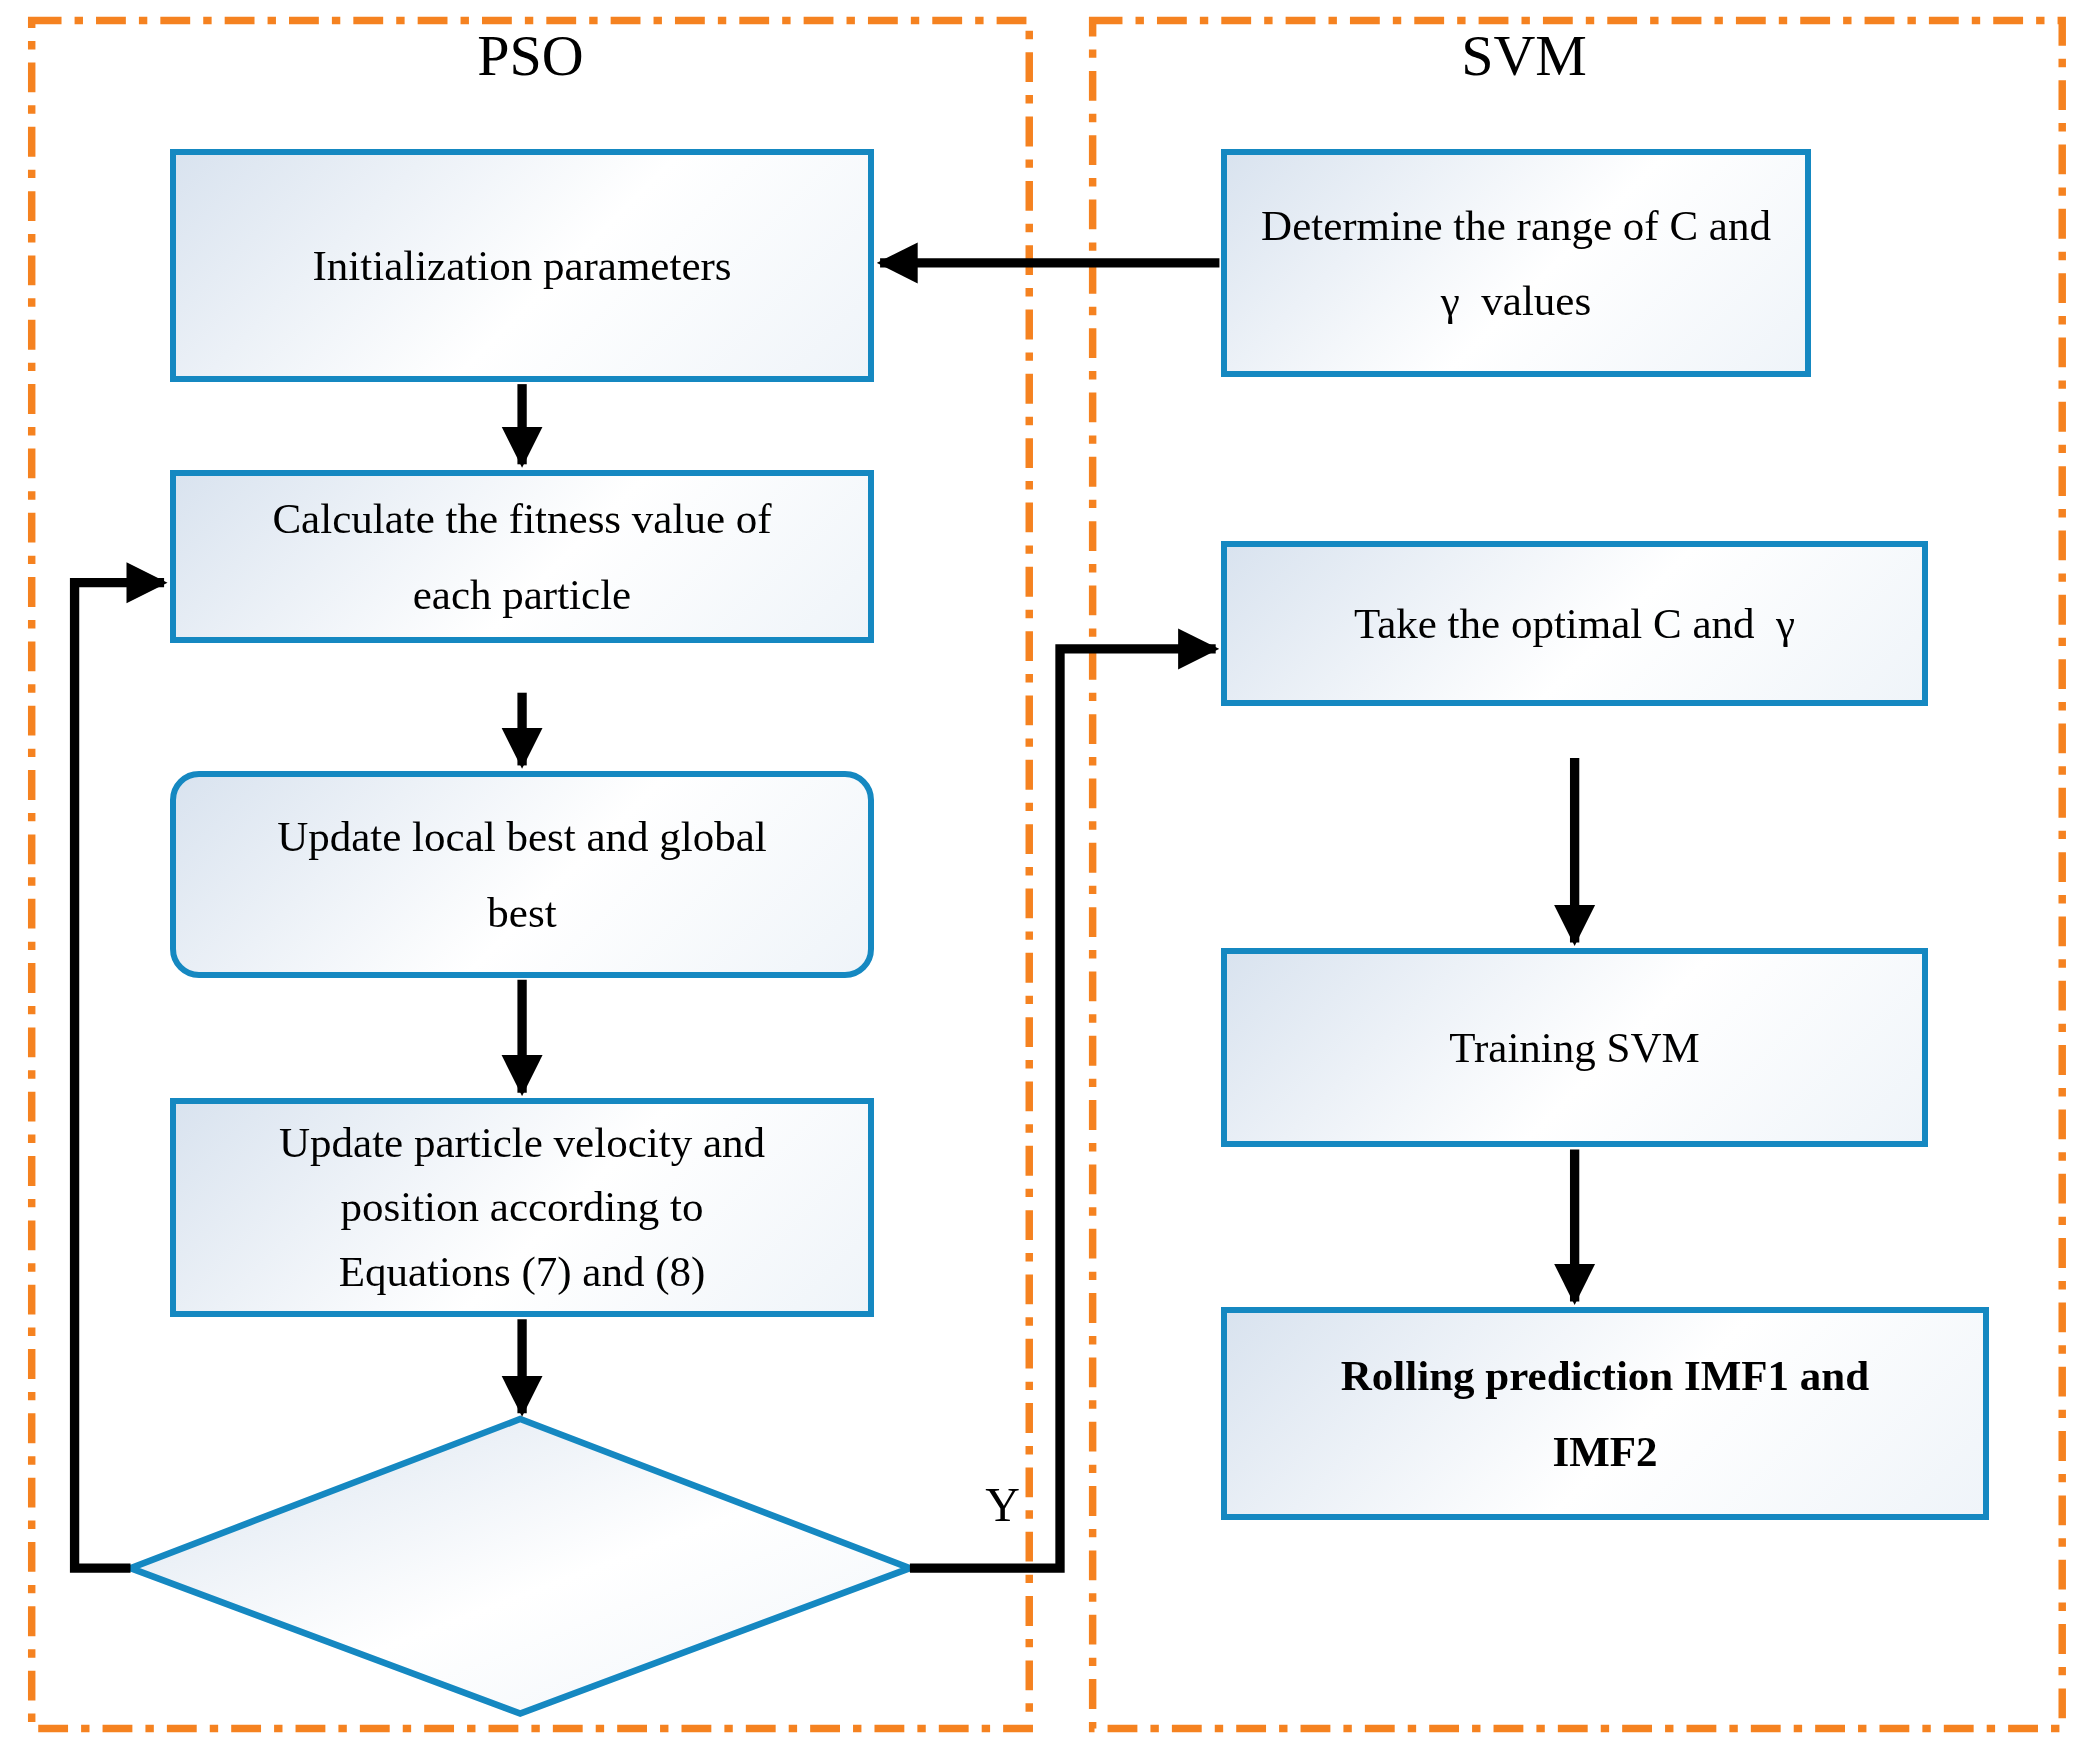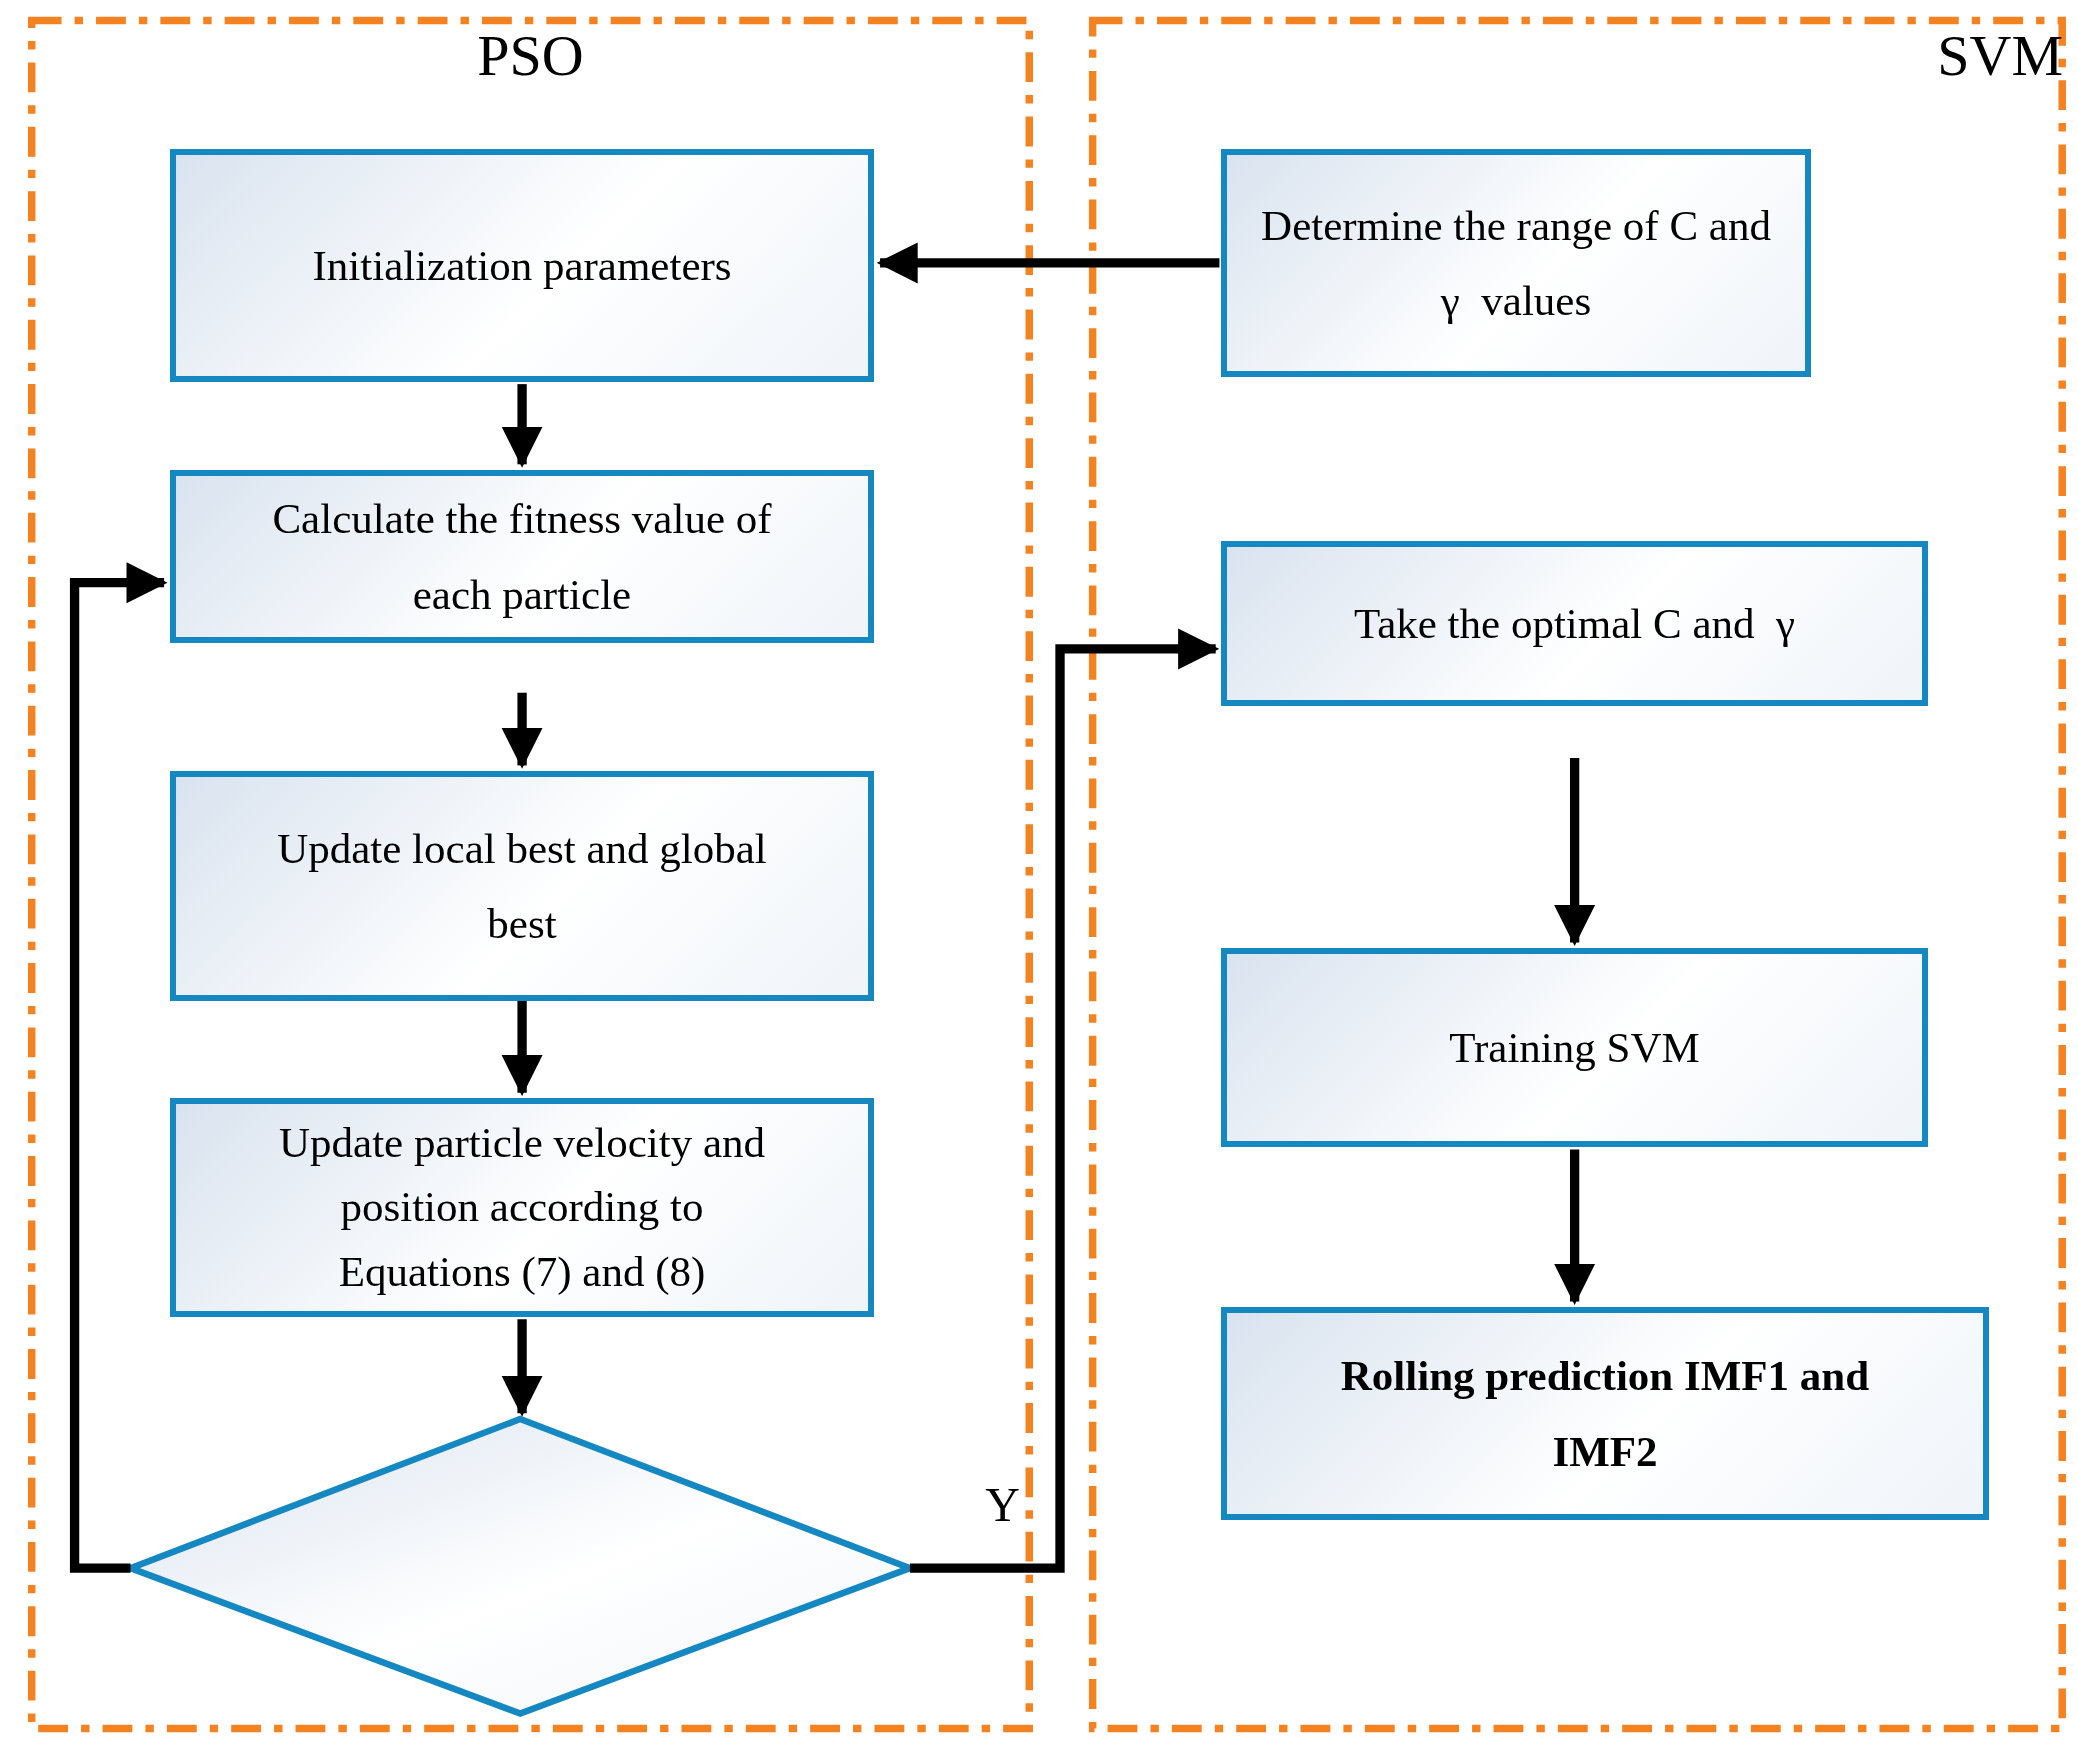--- a/index.html
+++ b/index.html
@@ -96,26 +96,26 @@
     <line class="arrow" x1="560" y1="743" x2="560" y2="821" marker-end="url(#tri)"></line>
     <line class="arrow" x1="560" y1="1051" x2="560" y2="1172" marker-end="url(#tri)"></line>
     <line class="arrow" x1="560" y1="1415" x2="560" y2="1516" marker-end="url(#tri)"></line>
     <polyline class="arrow" points="140,1682 80,1682 80,625 176,625" marker-end="url(#tri)"></polyline>
     <polyline class="arrow" points="976,1682 1137,1682 1137,696 1304,696" marker-end="url(#tri)"></polyline>
     <line class="arrow" x1="1689" y1="813" x2="1689" y2="1011" marker-end="url(#tri)"></line>
     <line class="arrow" x1="1689" y1="1233" x2="1689" y2="1396" marker-end="url(#tri)"></line>
   </svg>
 
   <div class="panel-title" style="left:32px; top:24px; width:997px;">PSO</div>
-  <div class="panel-title" style="left:1093px; top:24px; width:970px;text-align:right;">SVM</div>
+  <div class="panel-title" style="left:1039px; top:24px; width:970px;">SVM</div>
 
   <div class="flowbox" style="left:170px; top:149px; width:704px; height:233px;">Initialization parameters</div>
   <div class="flowbox" style="left:170px; top:470px; width:704px; height:173px;">Calculate the fitness value of
 each particle</div>
-  <div class="flowbox" style="left:170px; top:771px; width:704px; height:230px;">Update local best and global
+  <div class="flowbox" style="left:170px; top:771px; width:704px; height:207px;border-radius:29px;">Update local best and global
 best</div>
   <div class="flowbox tight" style="left:170px; top:1098px; width:704px; height:219px;">Update particle velocity and
 position according to
 Equations (7) and (8)</div>
   <div class="y-label" style="left:965px; top:1477px; width:75px; height:62px;">Y</div>
 
   <div class="flowbox" style="left:1221px; top:149px; width:590px; height:228px;">Determine the range of C and
 γ  values</div>
   <div class="flowbox" style="left:1221px; top:541px; width:707px; height:165px;">Take the optimal C and  γ</div>
   <div class="flowbox" style="left:1221px; top:948px; width:707px; height:199px;">Training SVM</div>

